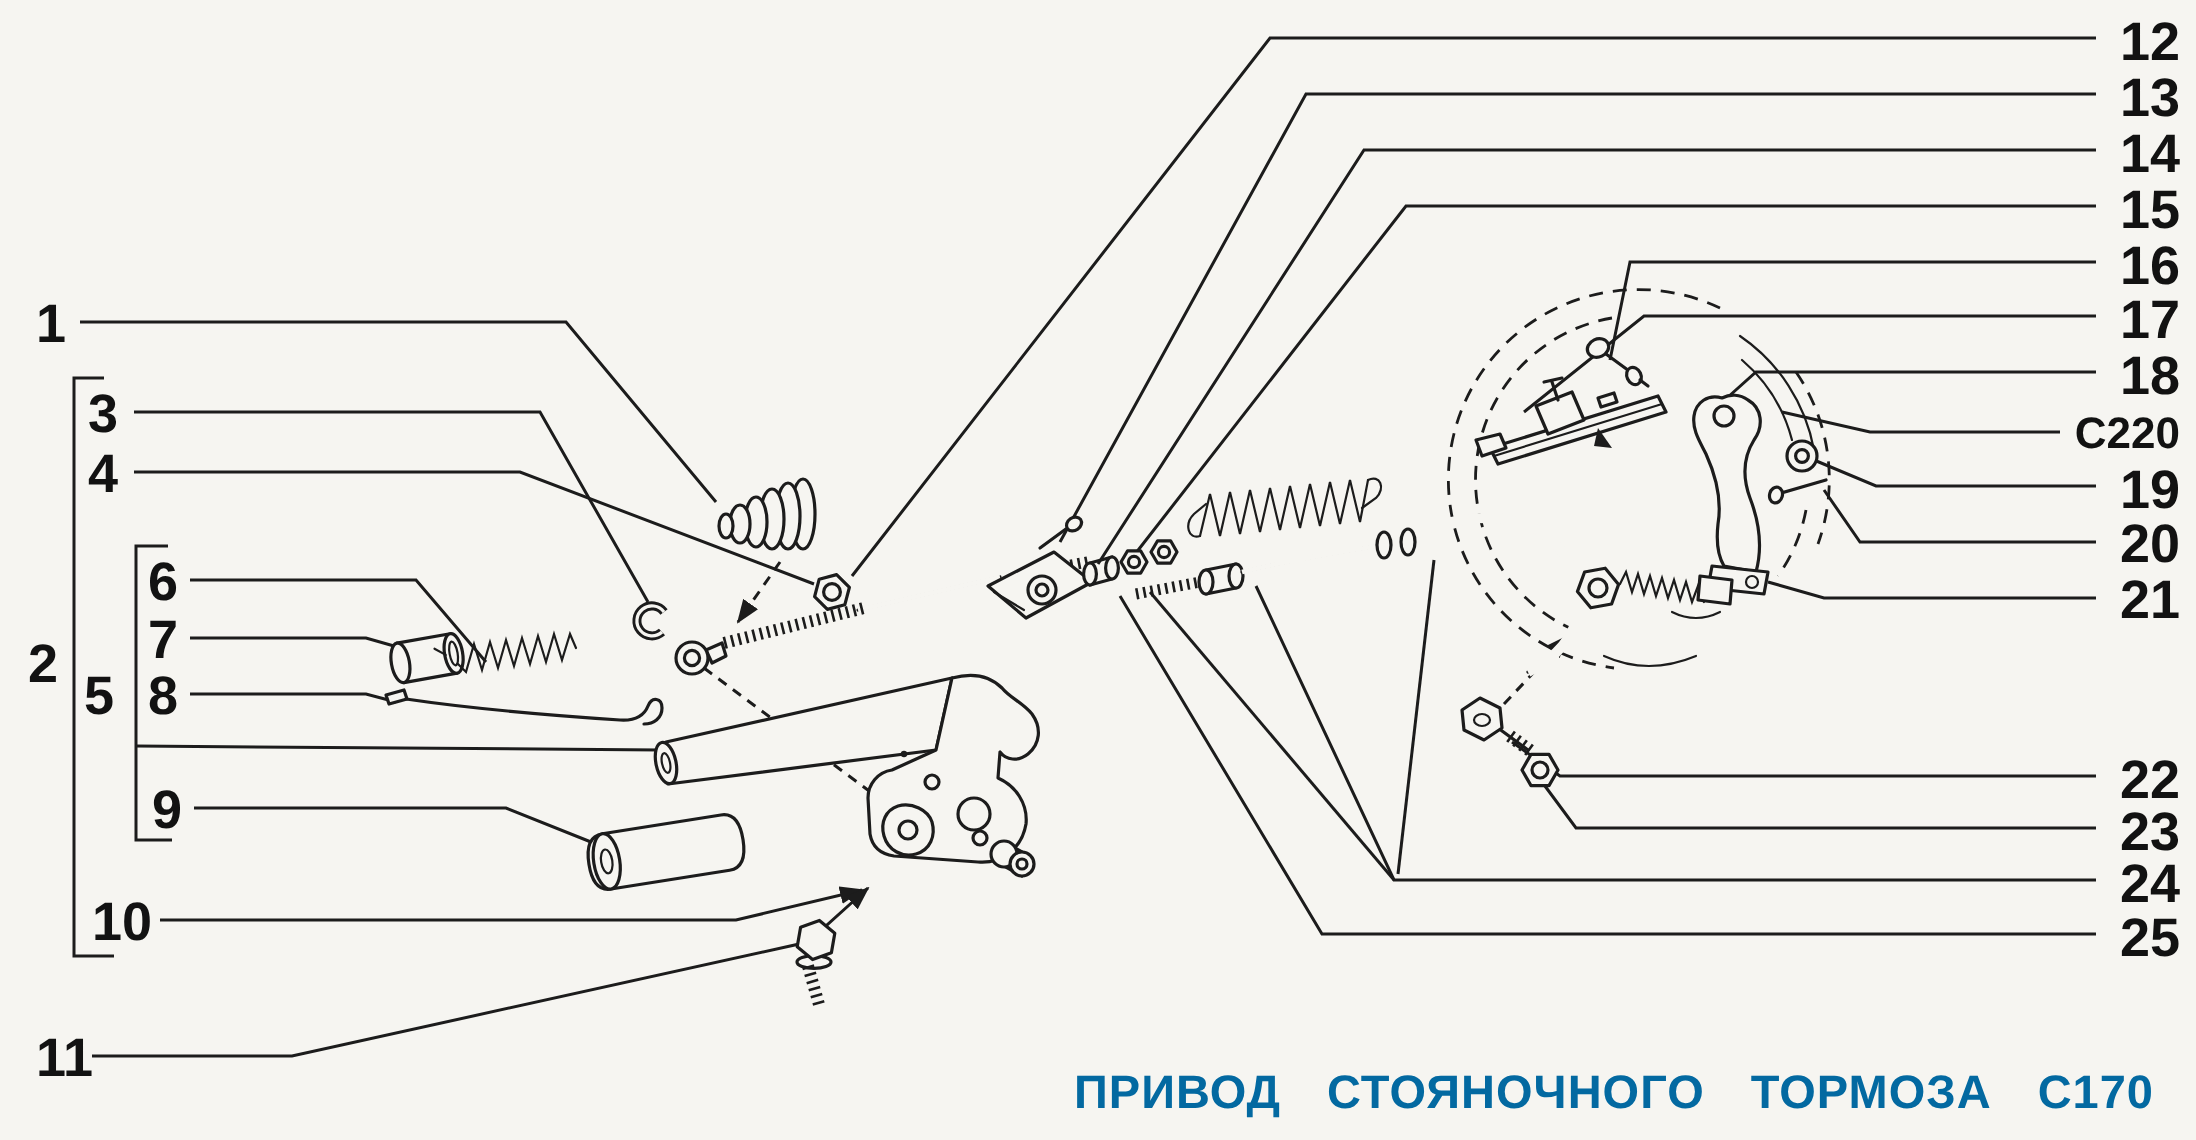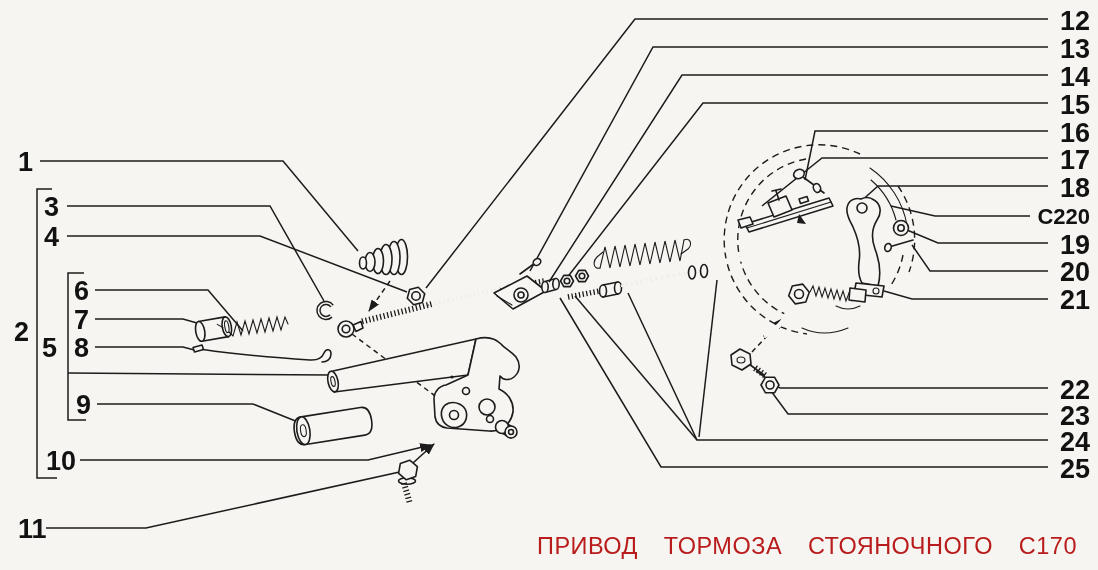--- a/index.html
+++ b/index.html
@@ -10,22 +10,22 @@
   .leader{fill:none;stroke:#1c1c1c;stroke-width:1.5;}
   .dashed{fill:none;stroke:#1c1c1c;stroke-width:1.5;stroke-dasharray:5 4;}
   .callout{font:bold 27px "Liberation Sans",sans-serif;fill:#121212;}
   .callout.small{font-size:22px;}
   .ln{fill:none;stroke:#1c1c1c;stroke-width:1.6;stroke-linecap:round;stroke-linejoin:round;}
   .thin{fill:none;stroke:#1c1c1c;stroke-width:1.1;stroke-linecap:round;}
   .fillp{fill:#f6f5f1;stroke:#1c1c1c;stroke-width:1.6;stroke-linejoin:round;}
   .thread{fill:none;stroke:#1c1c1c;stroke-dasharray:1.3 2.4;}
   .bdash{fill:none;stroke:#1c1c1c;stroke-width:1.4;stroke-dasharray:7 5;}
   .caption{position:absolute;left:537px;top:533px;width:540px;display:flex;
-           justify-content:space-between;font-weight:normal;font-size:23.5px;
-           letter-spacing:.5px;color:#b91c1c;white-space:nowrap;}
+           justify-content:space-between;font-weight:bold;font-size:23.5px;
+           letter-spacing:.5px;color:#0369a1;white-space:nowrap;}
 </style>
 </head>
 <body>
 
 <div class="stage">
   <svg width="1098" height="570" viewBox="0 0 1098 570">
     <defs>
       <marker id="arw" viewBox="0 0 12 9" refX="11" refY="4.5" markerWidth="12" markerHeight="9" orient="auto" markerUnits="userSpaceOnUse">
         <path d="M0,0 L12,4.5 L0,9 Z" fill="#1c1c1c"></path>
       </marker>
@@ -278,17 +278,17 @@
         <text x="1090" y="309" text-anchor="end" class="callout">21</text>
         <text x="1090" y="399" text-anchor="end" class="callout">22</text>
         <text x="1090" y="425" text-anchor="end" class="callout">23</text>
         <text x="1090" y="451" text-anchor="end" class="callout">24</text>
         <text x="1090" y="478" text-anchor="end" class="callout">25</text>
       </g>
   </svg>
 
   <div class="caption">
     <span>ПРИВОД</span>
+    <span>СТОЯНОЧНОГО</span>
     <span>ТОРМОЗА</span>
-    <span>СТОЯНОЧНОГО</span>
     <span>С170</span>
   </div>
 </div>
 
 </body></html>

